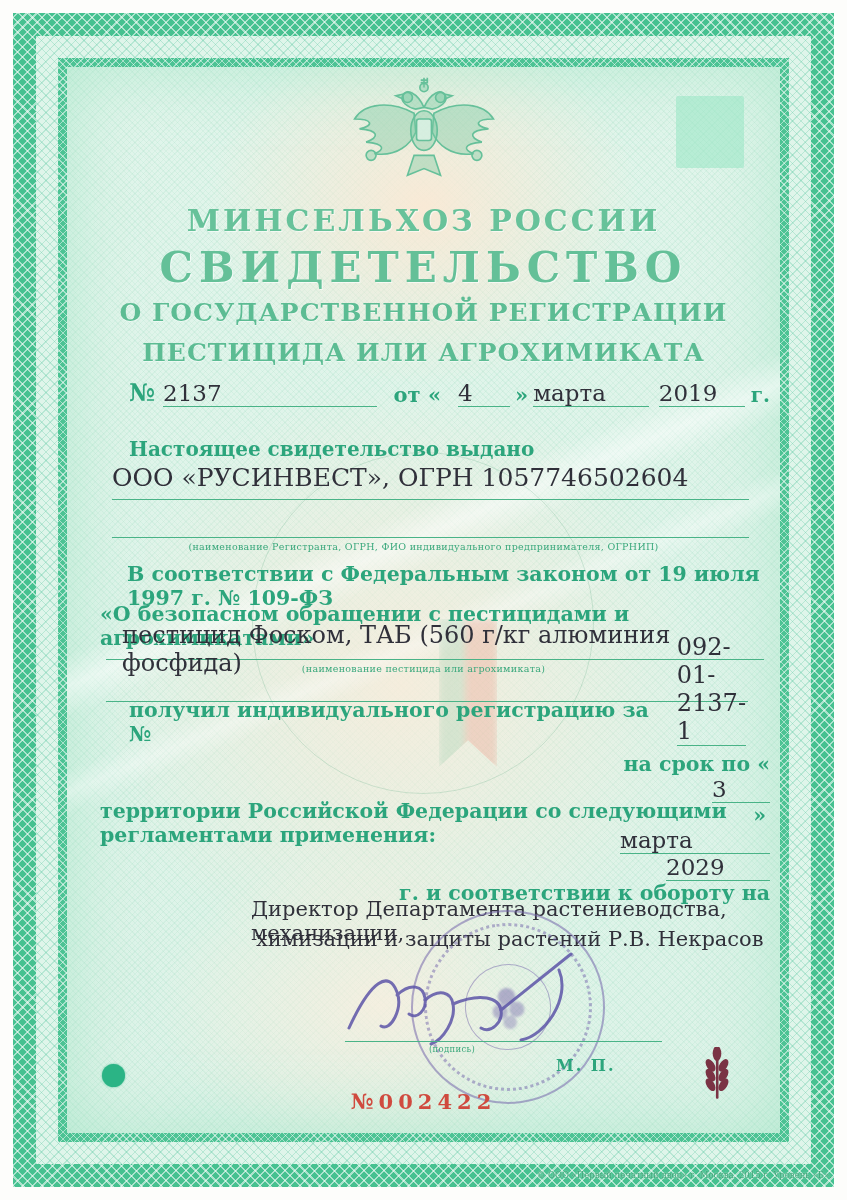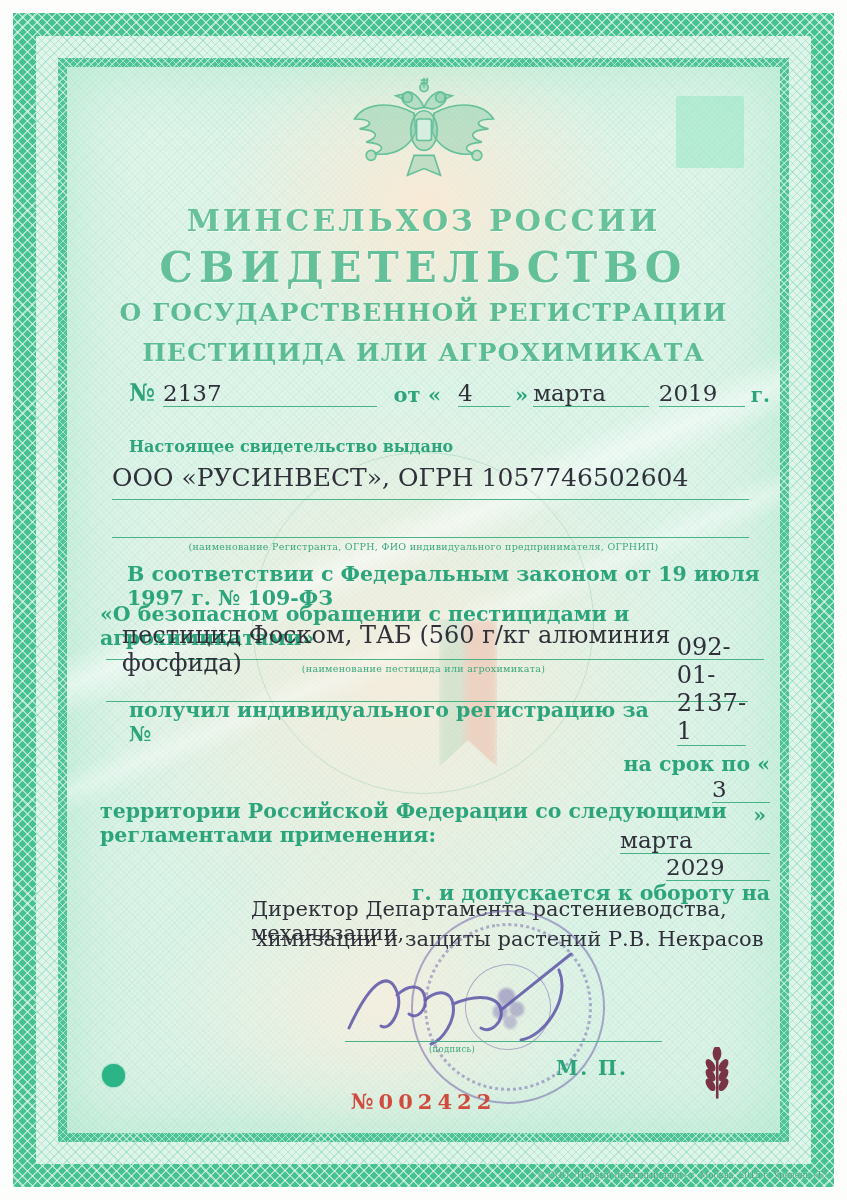--- a/index.html
+++ b/index.html
@@ -122,21 +122,21 @@
       <span class="green" style="font-size:24px; margin-right:8px;">№</span>
       <span class="cell" style="flex:2.4; font-size:23px;">2137</span>
       <span class="green" style="margin:0 17px; font-size:21px;text-align:center;">от «</span>
       <span class="cell" style="width:52px; font-size:23px;">4</span>
       <span class="green" style="margin:0 5px; font-size:21px;">»</span>
       <span class="cell" style="flex:1.3; font-size:23px;">марта</span>
       <span class="cell" style="width:86px; margin-left:10px; font-size:23px;">2019</span>
       <span class="green" style="margin-left:6px; font-size:20px;">г.</span>
     </div>
 
-    <div class="abs green" style="left:62px; top:370px; font-size:16px;">Настоящее свидетельство выдано</div>
+    <div class="abs green" style="left:62px; top:370px; font-size:20px;">Настоящее свидетельство выдано</div>
     <div class="abs uline black" style="left:45px; top:396px; width:637px; height:36px; font-size:25px;">ООО «РУСИНВЕСТ», ОГРН 1057746502604</div>
     <div class="abs topline" style="left:45px; top:470px; width:637px; height:0;"></div>
     <div class="abs ctr cap" style="top:474px;">(наименование Регистранта, ОГРН, ФИО индивидуального предпринимателя, ОГРНИП)</div>
 
     <div class="abs green" style="left:60px; top:495px; font-size:20.5px;">В соответствии с Федеральным законом от 19 июля 1997 г. № 109-ФЗ</div>
     <div class="abs green" style="left:33px; top:535px; font-size:20.5px;">«О безопасном обращении с пестицидами и агрохимикатами»</div>
 
     <div class="abs uline black" style="left:39px; top:554px; width:642px; height:38px; font-size:24px; padding-left:16px;">пестицид Фоском, ТАБ (560 г/кг алюминия фосфида)</div>
     <div class="abs ctr cap" style="top:596px;">(наименование пестицида или агрохимиката)</div>
     <div class="abs topline" style="left:39px; top:634px; width:642px; height:0;"></div>
@@ -145,21 +145,21 @@
       <span class="green" style="font-size:20.5px; margin-right:10px;">получил индивидуального регистрацию за №</span>
       <span class="cell" style="flex:1; font-size:24px;">092-01-2137-1</span>
     </div>
 
     <div class="abs row" style="left:62px; right:10px; top:685px; height:38px;flex-direction:column;">
       <span class="green" style="font-size:20.5px;">на срок по «</span>
       <span class="cell" style="width:58px; font-size:23px;">3</span>
       <span class="green" style="margin:0 4px; font-size:20.5px;">»</span>
       <span class="cell" style="width:150px; font-size:23px;">марта</span>
       <span class="cell" style="width:104px; margin-left:8px; font-size:23px;">2029</span>
-      <span class="green" style="margin-left:8px; font-size:20.5px; white-space:nowrap;">г. и допускается к обороту на</span>
+      <span class="green" style="margin-left:8px; font-size:20.5px; white-space:nowrap;">г. и соответствии к обороту на</span>
     </div>
 
     <div class="abs green" style="left:33px; top:732px; font-size:20.5px;">территории Российской Федерации со следующими регламентами применения:</div>
 
     <div class="abs black" style="left:184px; top:830px; font-size:21px; z-index:2;">Директор Департамента растениеводства, механизации,</div>
     <div class="abs black" style="left:189px; top:860px; font-size:21px; z-index:2;">химизации и защиты растений  Р.В. Некрасов</div>
 
     <div class="stamp" style="left:344px; top:843px; width:190px; height:190px;">
       <div class="ring-text"></div>
       <div class="ring-in"></div>
@@ -172,21 +172,21 @@
         <path d="M66 55 C80 42 92 46 94 58 C96 70 86 80 78 74"></path>
         <path d="M94 60 C108 48 120 52 122 64 C125 80 112 100 100 104"></path>
         <path d="M122 64 C150 52 168 58 170 70 C172 82 160 94 150 88"></path>
         <path d="M170 70 L240 14"></path>
         <path d="M228 30 C240 58 214 96 190 100"></path>
       </svg>
     </div>
 
     <div class="abs topline" style="left:278px; top:974px; width:317px; height:0; z-index:5;"></div>
     <div class="abs cap" style="left:362px; top:977px; font-size:8.5px; z-index:5;">(подпись)</div>
-    <div class="abs green" style="left:489px; top:989px; font-size:20px; letter-spacing:2px; z-index:5;">М. П.</div>
+    <div class="abs green" style="left:489px; top:989px; font-size:16px; letter-spacing:2px; z-index:5;">М. П.</div>
 
     <div class="dot" style="left:35px; top:997px; width:23px; height:23px;"></div>
 
     <div class="abs" style="left:633px; top:980px;">
       <svg width="34" height="54" viewBox="0 0 30 50" fill="#7a3344">
         <rect x="14" y="8" width="2.4" height="40" rx="1"></rect>
         <ellipse cx="15" cy="6" rx="4" ry="7"></ellipse>
         <ellipse cx="9" cy="17" rx="3.6" ry="6.5" transform="rotate(-32 9 17)"></ellipse>
         <ellipse cx="21" cy="17" rx="3.6" ry="6.5" transform="rotate(32 21 17)"></ellipse>
         <ellipse cx="9" cy="26" rx="3.6" ry="6.5" transform="rotate(-32 9 26)"></ellipse>

